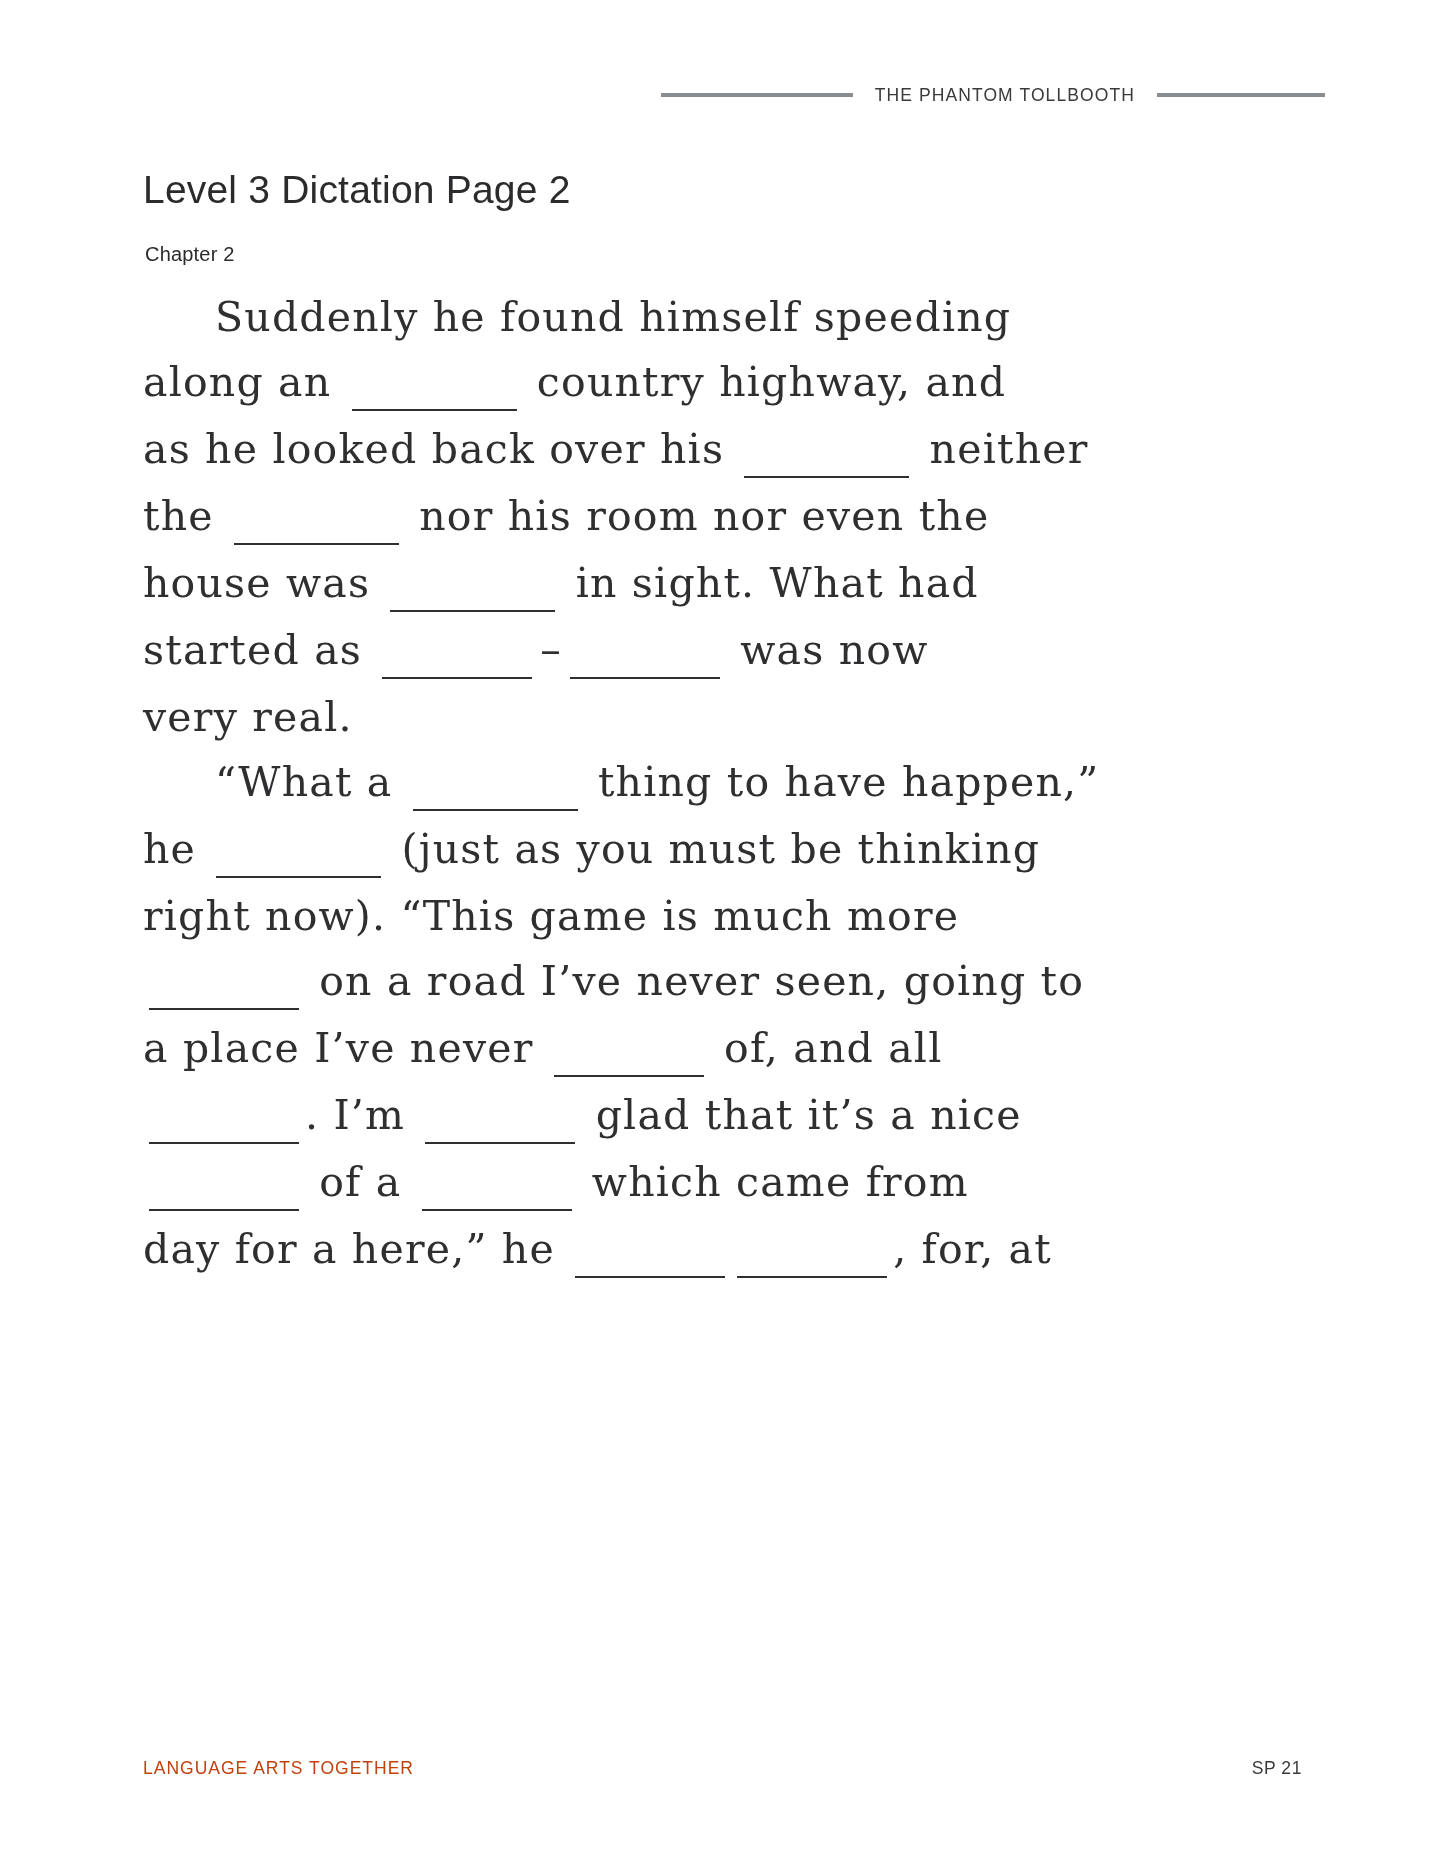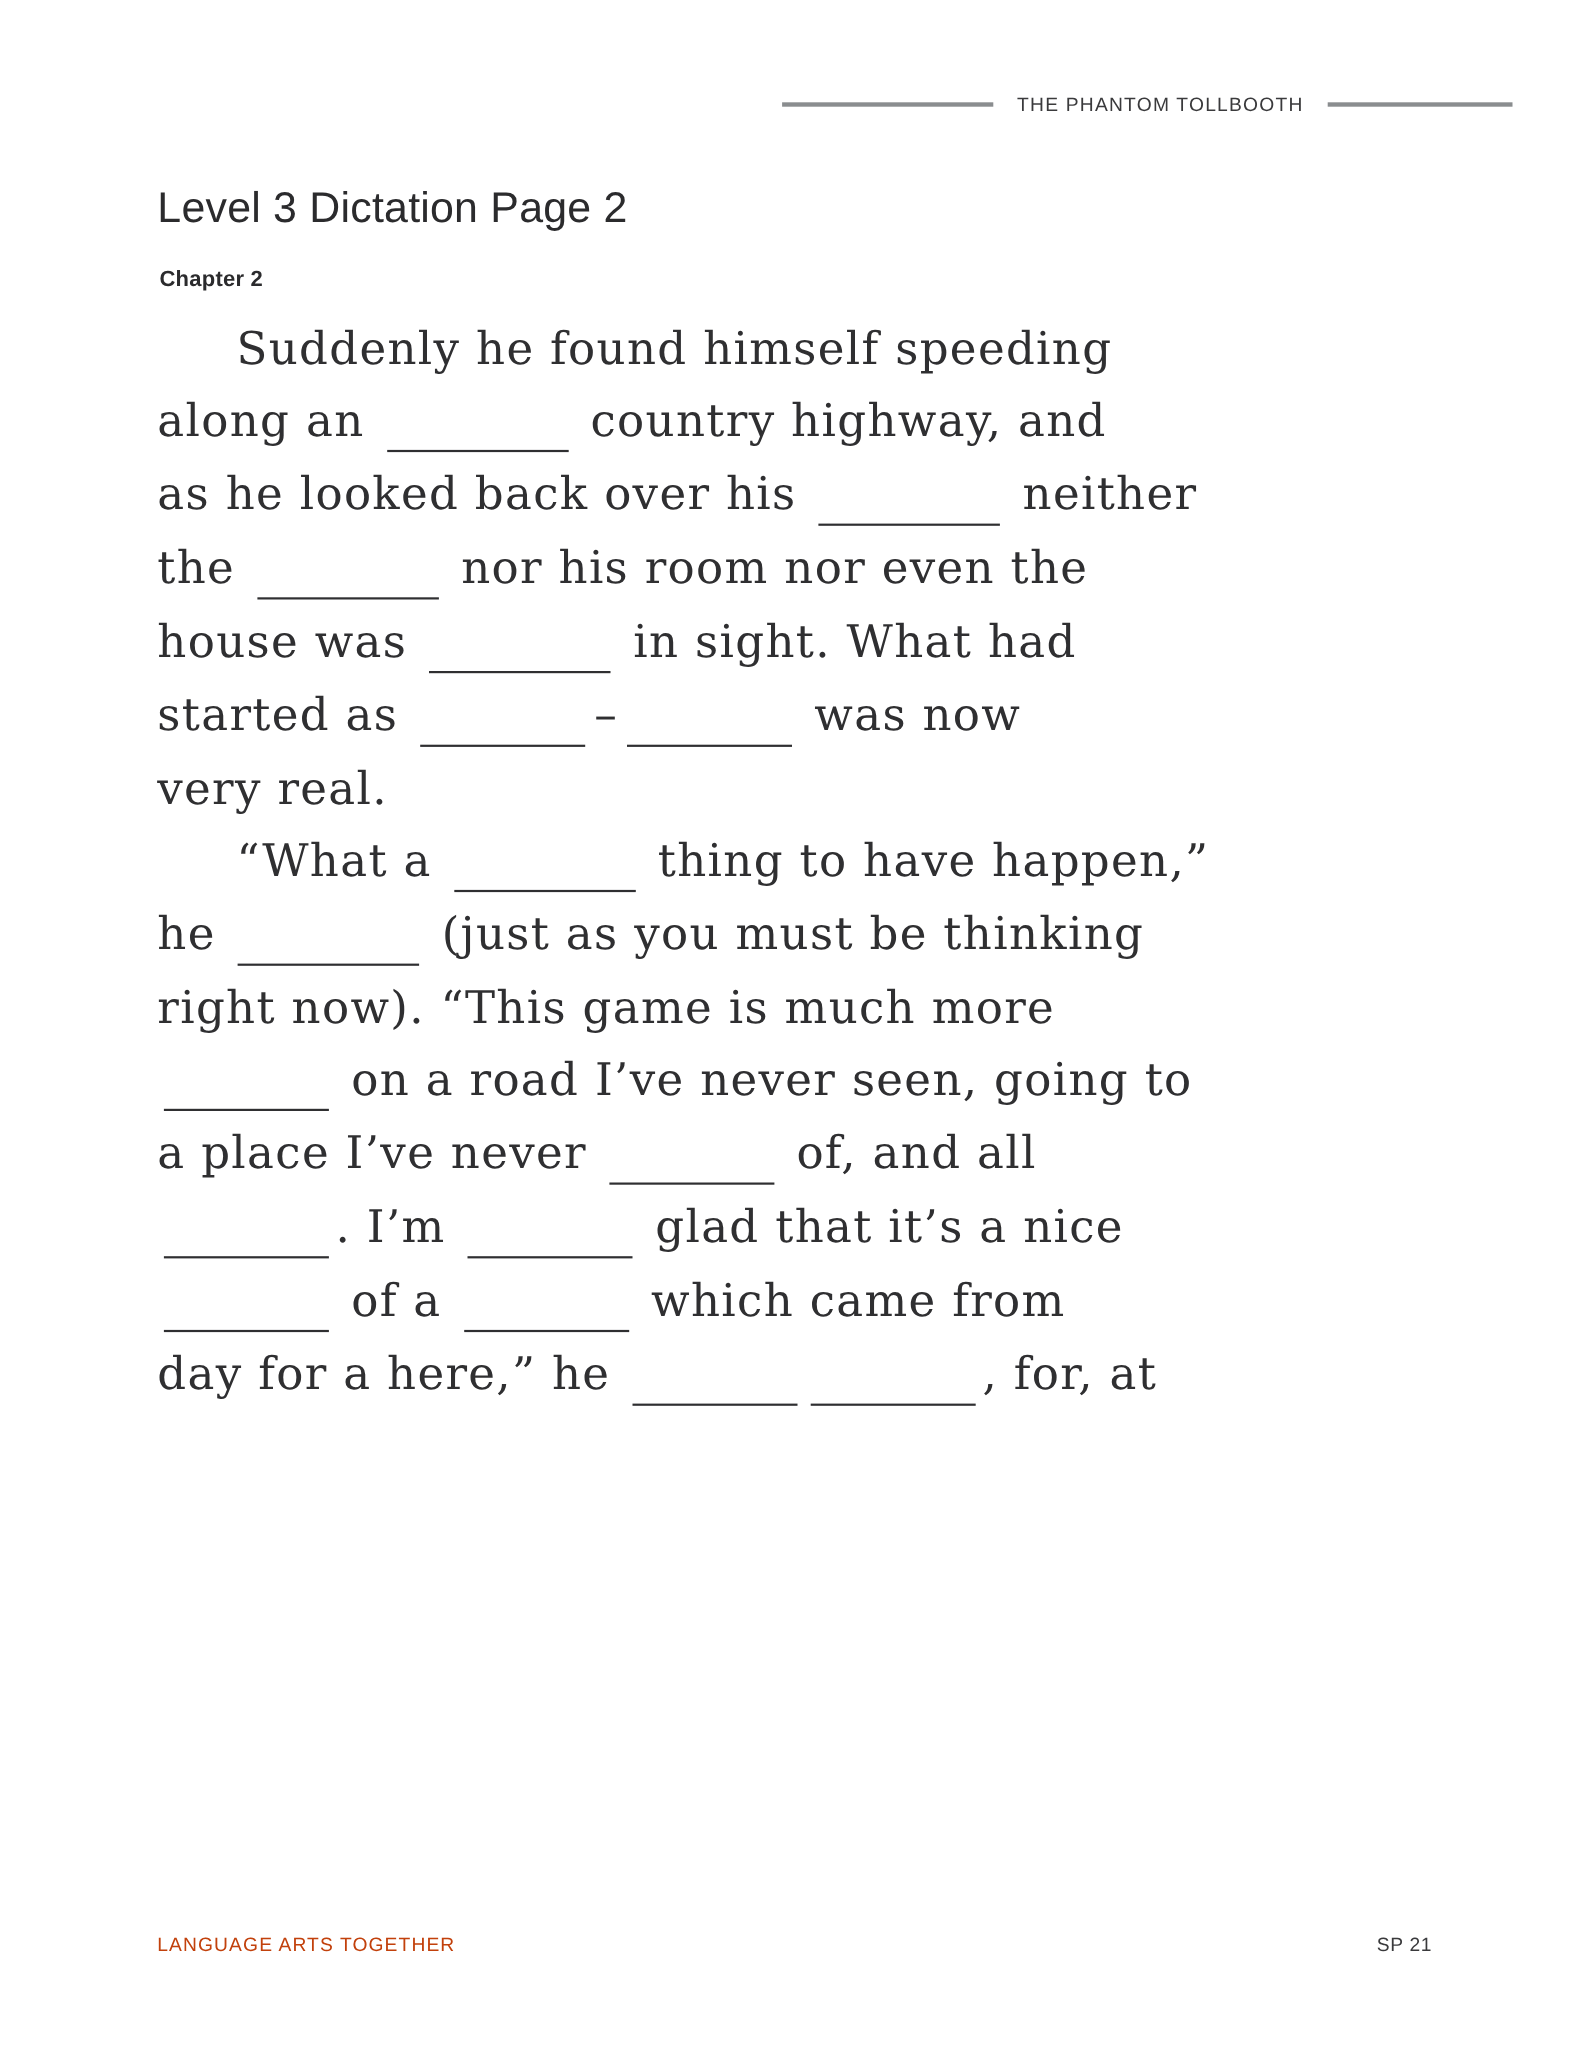--- a/index.html
+++ b/index.html
@@ -19,21 +19,21 @@
   
   .page-header {
     position: absolute;
     top: 80px;
     left: 0;
     right: 0;
     height: 30px;
     display: flex;
     align-items: center;
     justify-content: flex-end;
-    padding-right: 70px;
+    padding-right: 120px;
     text-align: right;
   }
   .header-rule-left {
     flex: 0 0 auto;
     width: 192px;
     height: 4px;
     background: #8a8d8f;
     margin-right: 22px;
   }
   .header-title {
@@ -59,21 +59,21 @@
     font-size: 39px;
     font-weight: 400;
     letter-spacing: 0.2px;
     color: #2b2b2d;
   }
   .chapter-label {
     position: absolute;
     top: 243px;
     left: 145px;
     font-size: 20px;
-    font-weight: bold;
+    font-weight: normal;
     letter-spacing: 0.2px;
     color: #2b2b2d;
   }
 
   
   .dictation-body {
     position: absolute;
     top: 285px;
     left: 143px;
     width: 960px;

